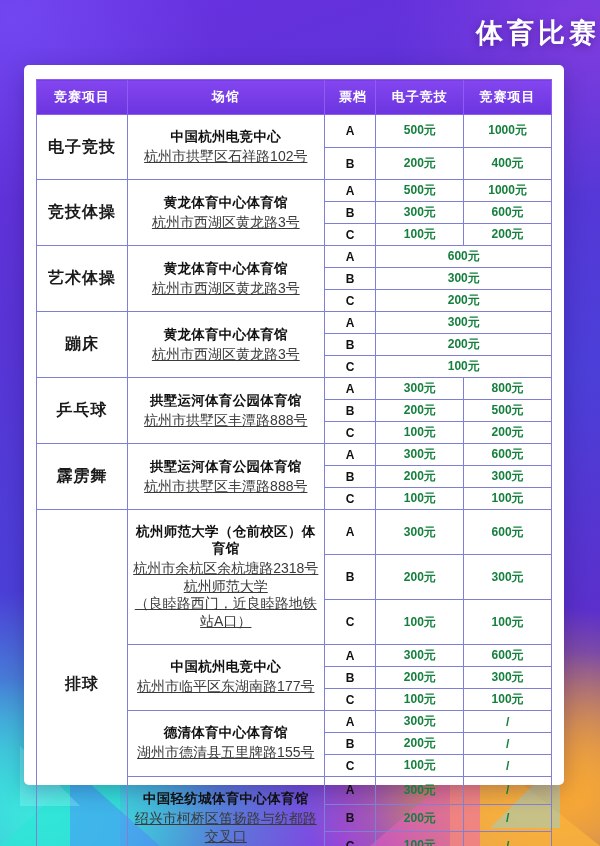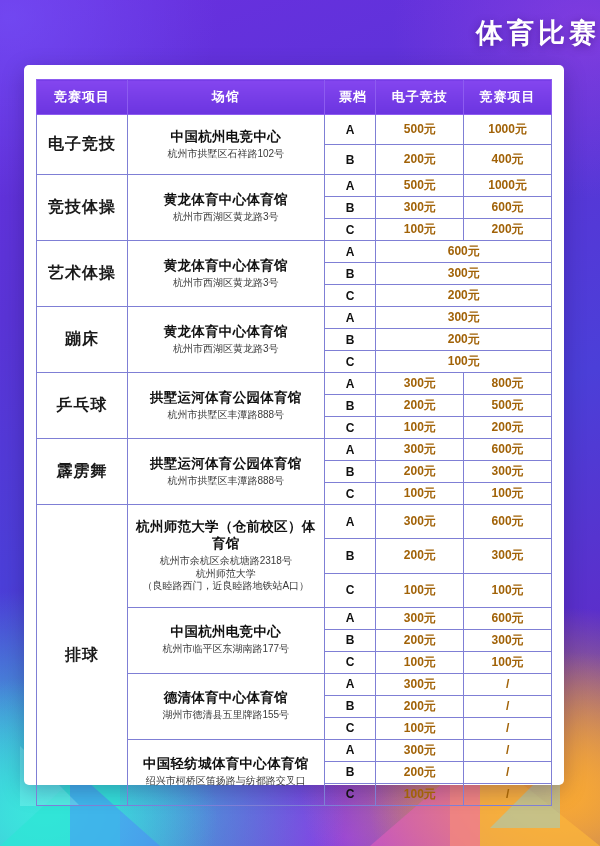--- a/index.html
+++ b/index.html
@@ -153,33 +153,34 @@
     padding: 14px 3px;
     line-height: 1.25;
   }
   .venue-name {
     font-size: 13.5px;
     font-weight: bold;
     color: #111;
     letter-spacing: .3px;
   }
   .venue-addr {
-    font-size: 10px;
+    font-size: 14px;
     color: #3a3a3a;
     margin-top: 2px;
+    text-decoration: underline;
   }
   td.tier {
     font-size: 12px;
     font-weight: bold;
     height: 21px;
   }
   td.price {
     font-size: 12px;
     font-weight: bold;
-    color: #a16207;
+    color: #15803d;
   }
   tbody tr { height: 21px; }
 </style>
 </head>
 <body>
 
 <div id="poster">
   <div class="blob blob-tl"></div>
   <div class="blob blob-tr"></div>
   <div class="blob blob-bl"></div>

